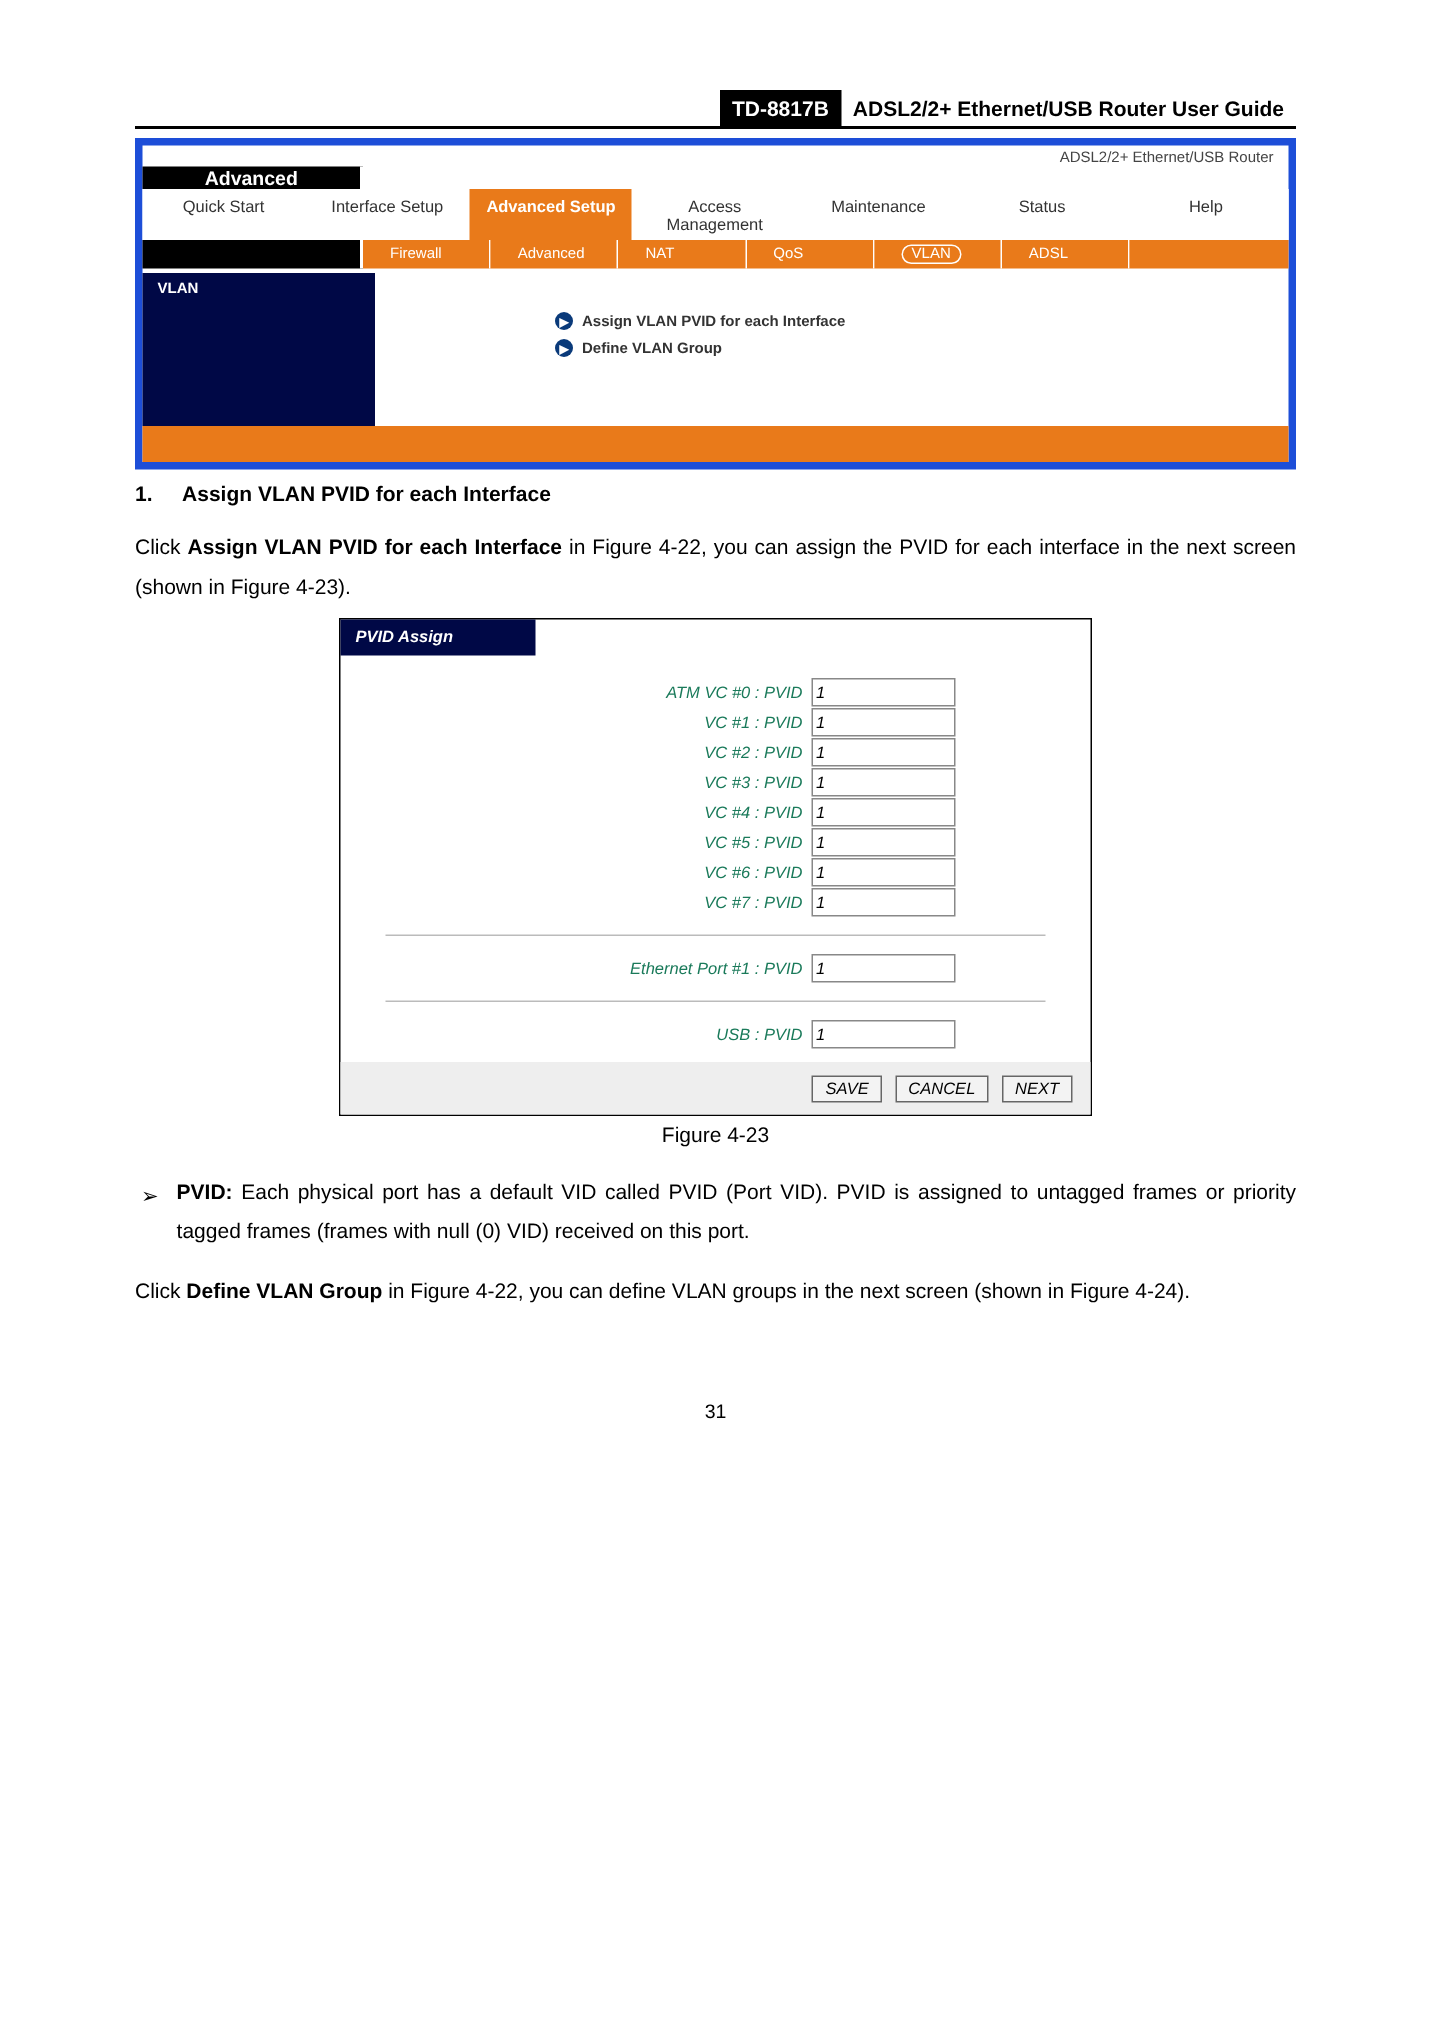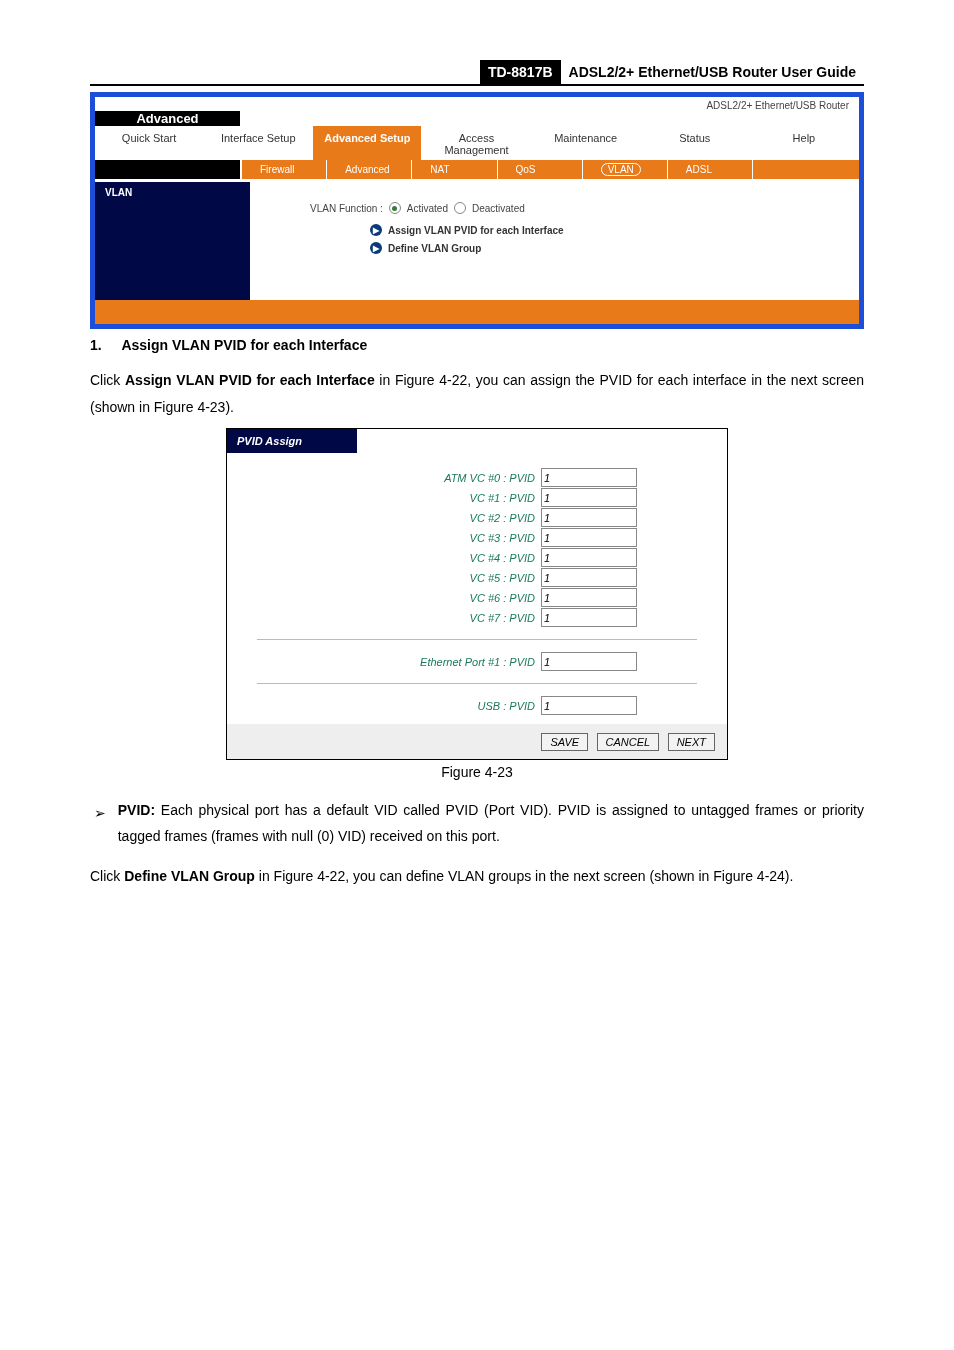--- a/index.html
+++ b/index.html
@@ -316,27 +316,20 @@
         <div class="cell"><span>QoS</span></div>
         <div class="cell sel"><span>VLAN</span></div>
         <div class="cell"><span>ADSL</span></div>
         <div class="spacer2"></div>
       </div>
     </div>
 
     <div class="vlan-body-row">
       <div class="vlan-leftlabel">VLAN</div>
       <div class="vlan-rightbody">
-        <div class="vlan-fnline">
-          <span>VLAN Function :</span>
-          <span class="radiobtn checked"></span>
-          <span>Activated</span>
-          <span class="radiobtn"></span>
-          <span>Deactivated</span>
-        </div>
         <div class="link-row">
           <div class="link-icon">▶</div>
           <span>Assign VLAN PVID for each Interface</span>
         </div>
         <div class="link-row">
           <div class="link-icon">▶</div>
           <span>Define VLAN Group</span>
         </div>
       </div>
     </div>
@@ -411,14 +404,15 @@
 
   <div class="bullet-row">
     <div class="arrow">➢</div>
     <div><span class="bold">PVID:</span><span> Each physical port has a default VID called PVID (Port VID). PVID is assigned to untagged frames or priority tagged frames (frames with null (0) VID) received on this port.</span></div>
   </div>
 
   <div class="para">
     <span>Click </span><span class="bold">Define VLAN Group</span><span> in Figure 4-22, you can define VLAN groups in the next screen (shown in Figure 4-24).</span>
   </div>
 
+  <div class="pagenum">31</div>
 
 </div>
 
 </body></html>

